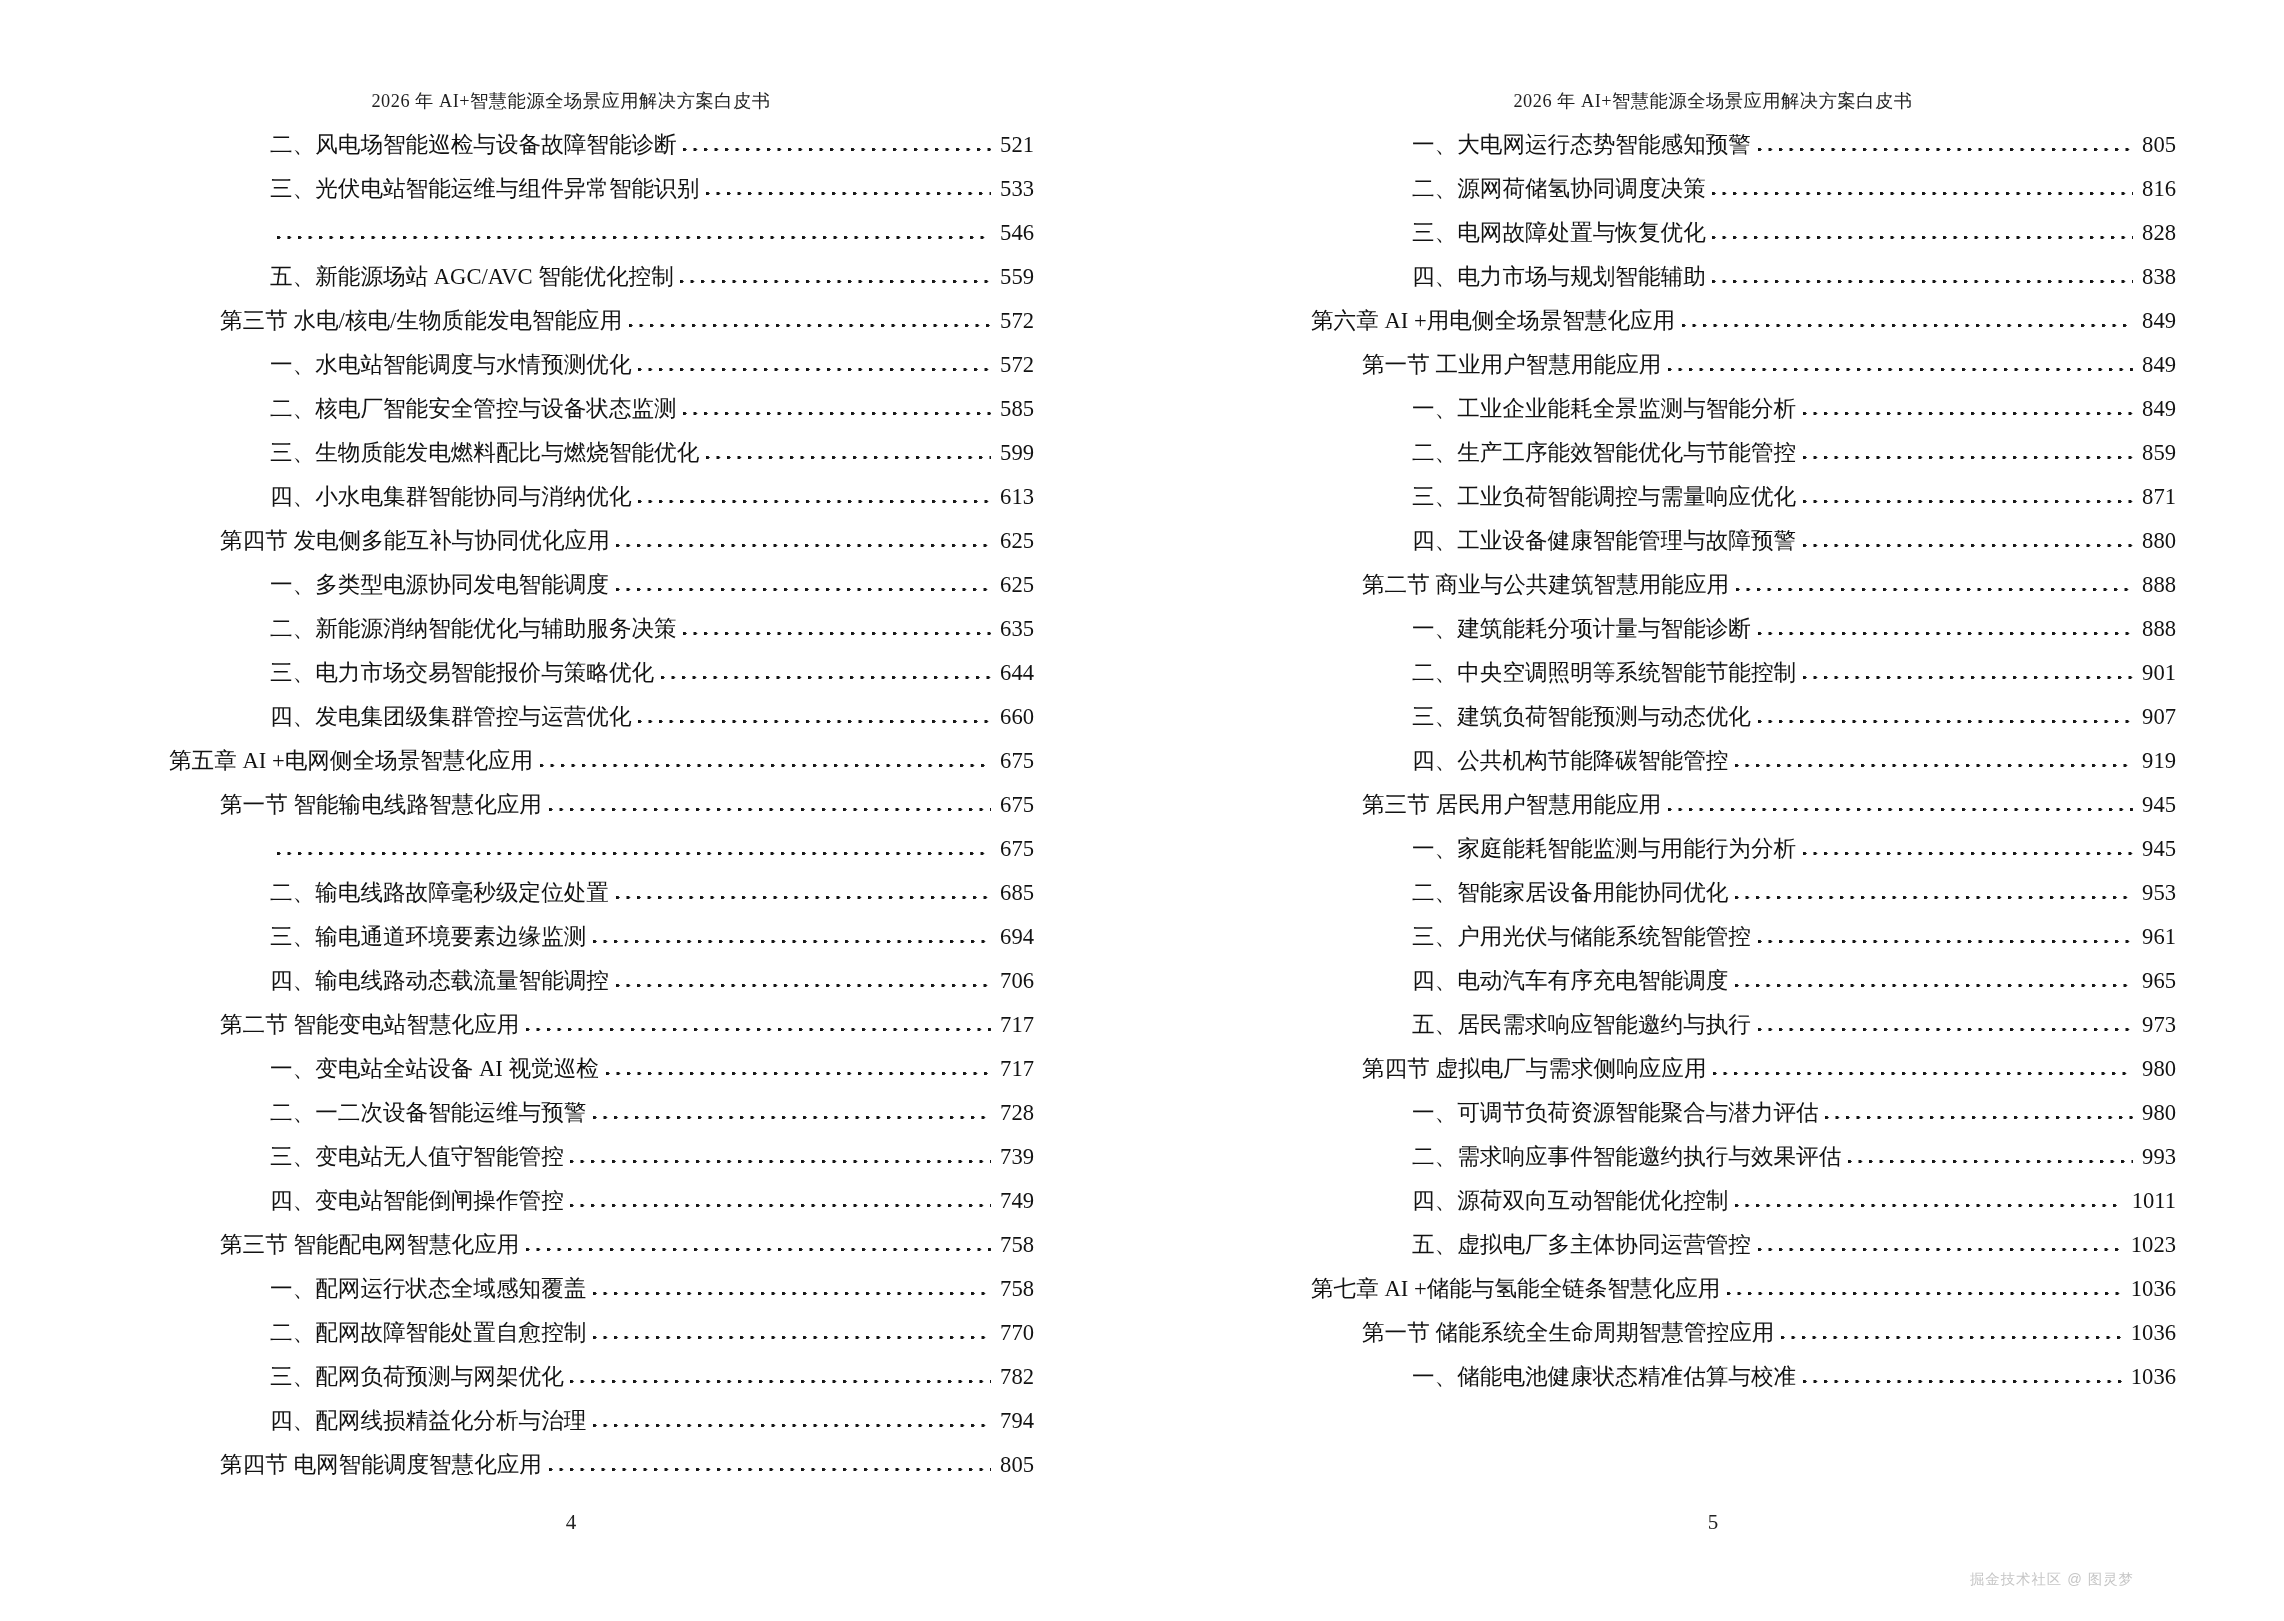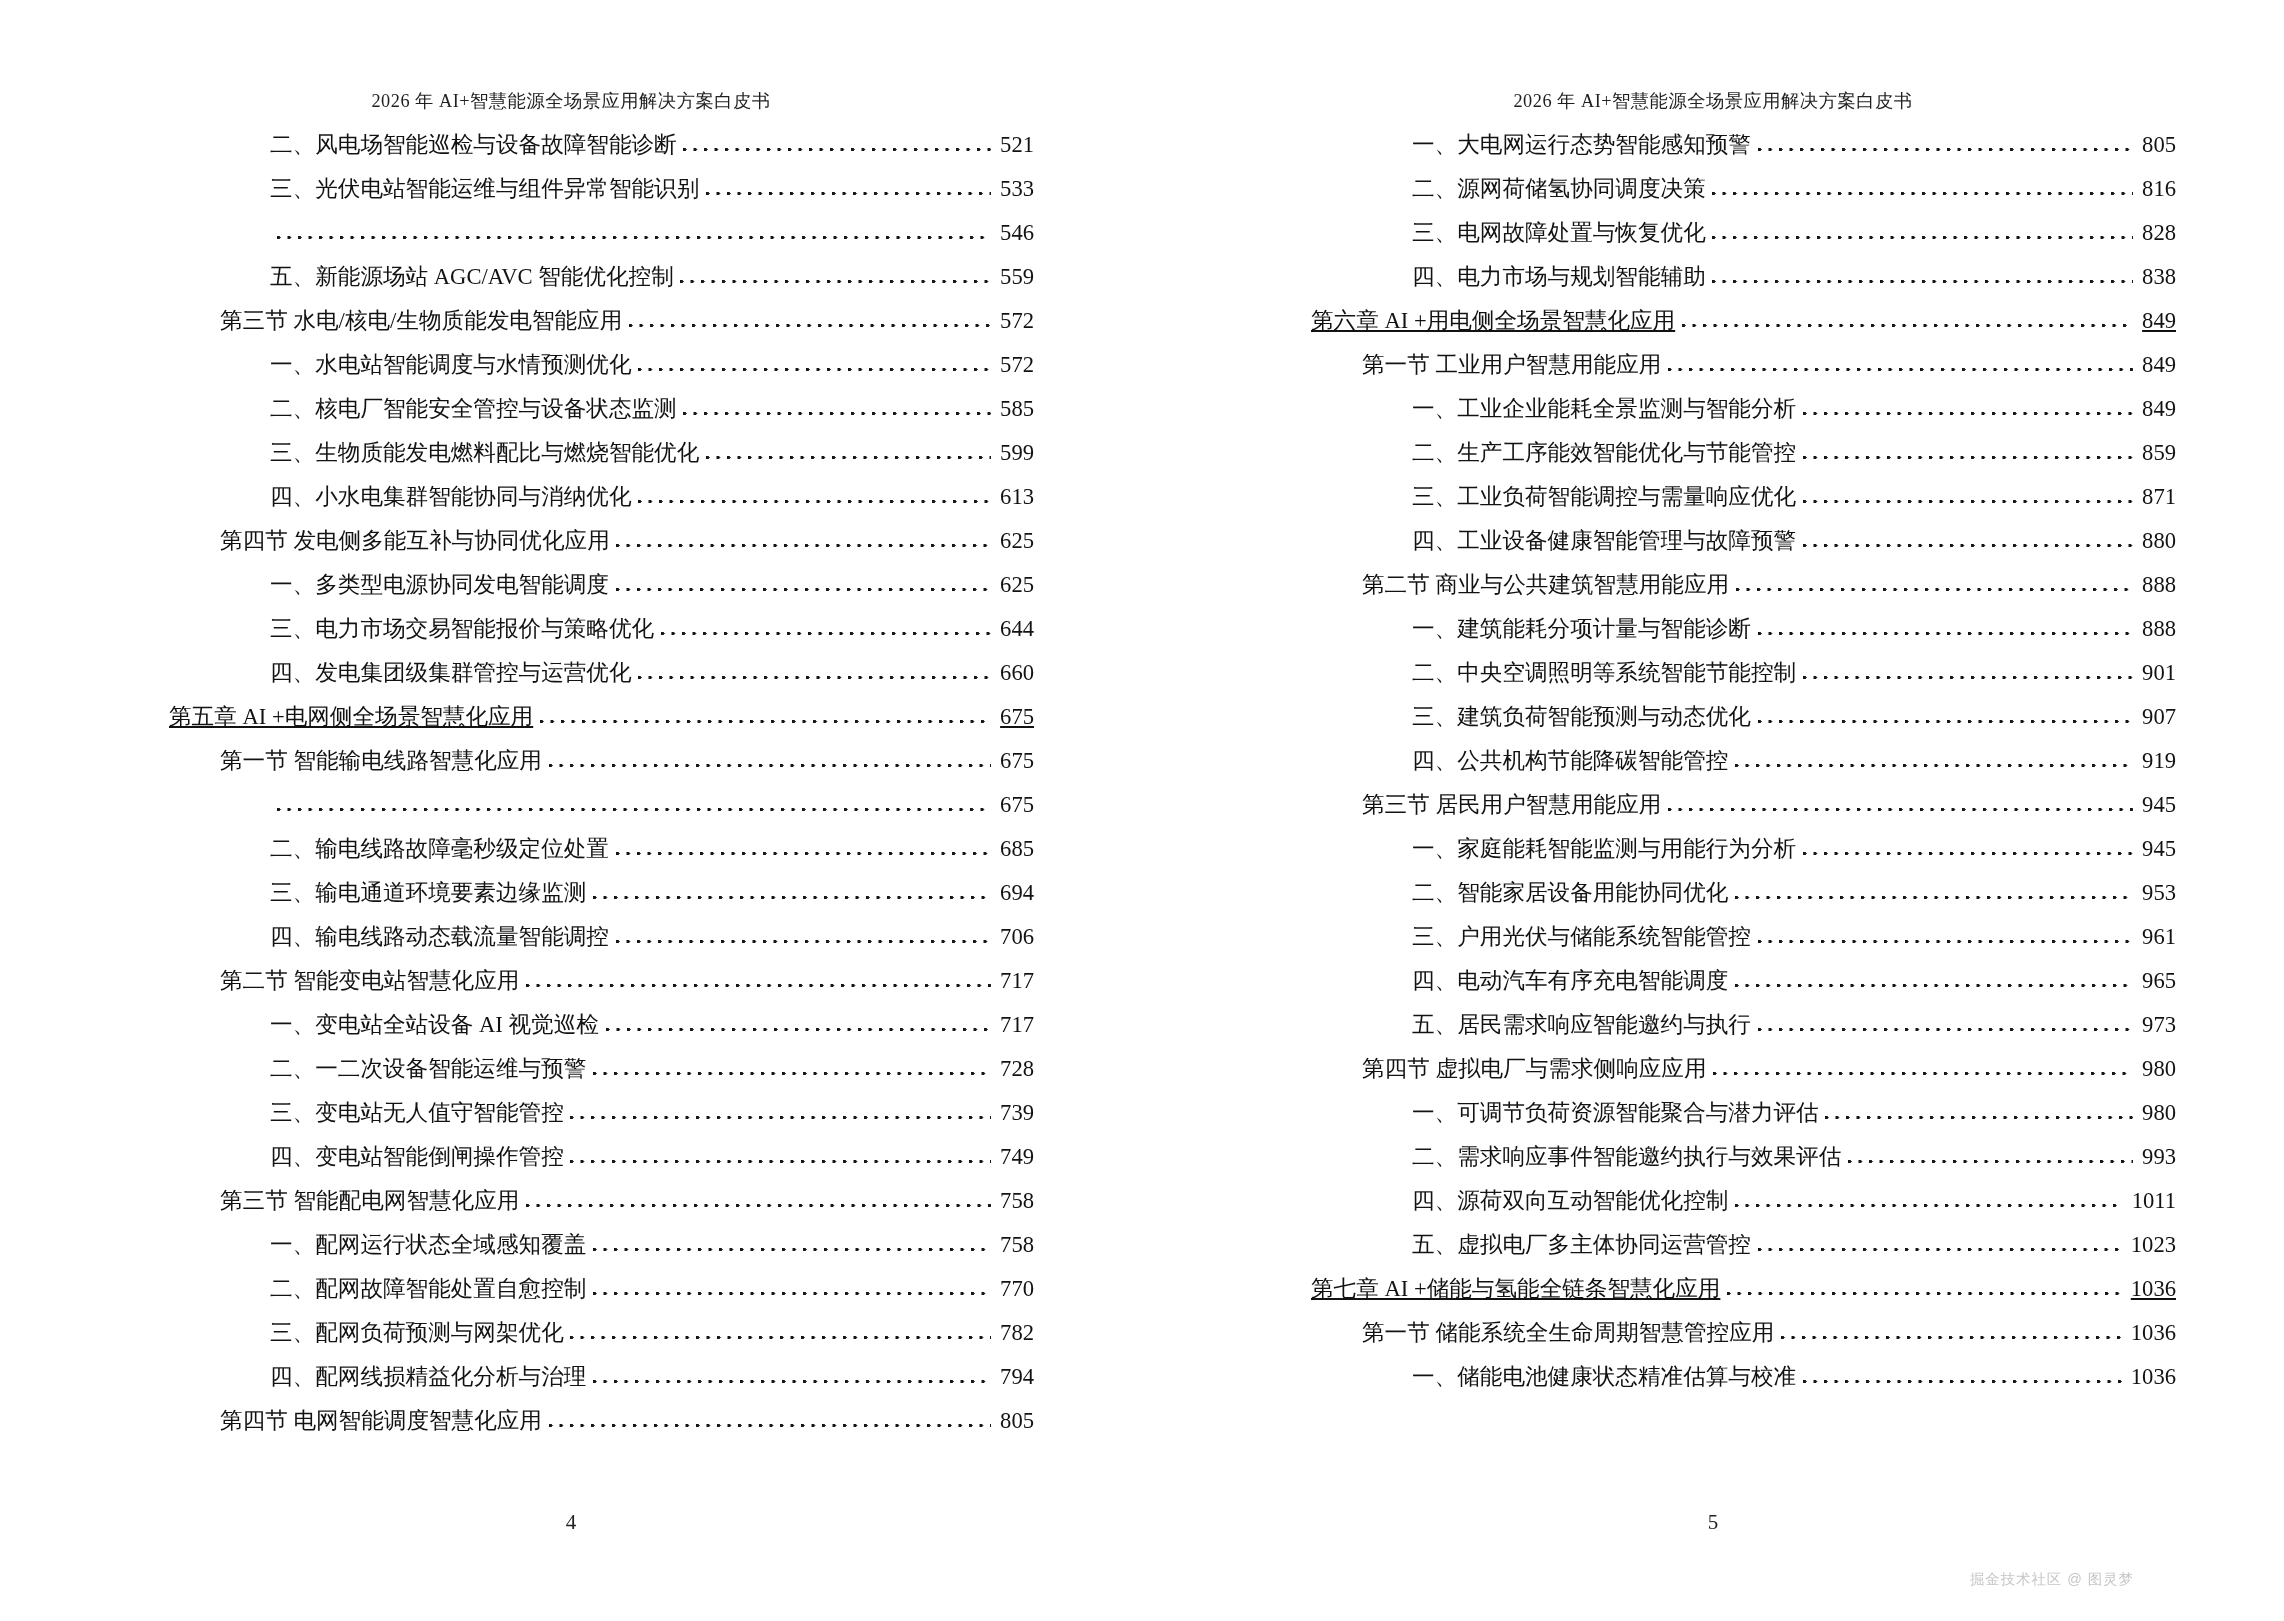--- a/index.html
+++ b/index.html
@@ -37,21 +37,21 @@
   .toc { margin-top: 8.7px; }
   .toc-row {
     display: flex;
     align-items: baseline;
     height: 44px;
     line-height: 44px;
     font-size: 22.6px;
     color: #121212;
     white-space: nowrap;
   }
-  .lv-chapter { padding-left: 0; text-decoration: underline; }
+  .lv-chapter { padding-left: 0; }
   .lv-section { padding-left: 51px; }
   .lv-item    { padding-left: 101px; }
   .toc-label { white-space: nowrap; }
   .leader {
     flex: 1;
     min-width: 19px;
     height: 4.8px;
     margin: 0 8.7px 0 6.7px;
     background-image: radial-gradient(circle at 1.7px 2.4px, #161616 1.6px, transparent 1.9px);
     background-size: 10.5px 4.8px;
@@ -136,20 +136,25 @@
           <span class="toc-label">第四节 发电侧多能互补与协同优化应用</span>
           <span class="leader"></span>
           <span class="toc-page">625</span>
         </div>
         <div class="toc-row lv-item">
           <span class="toc-label">一、多类型电源协同发电智能调度</span>
           <span class="leader"></span>
           <span class="toc-page">625</span>
         </div>
         <div class="toc-row lv-item">
+          <span class="toc-label">二、新能源消纳智能优化与辅助服务决策</span>
+          <span class="leader"></span>
+          <span class="toc-page">635</span>
+        </div>
+        <div class="toc-row lv-item">
           <span class="toc-label">三、电力市场交易智能报价与策略优化</span>
           <span class="leader"></span>
           <span class="toc-page">644</span>
         </div>
         <div class="toc-row lv-item">
           <span class="toc-label">四、发电集团级集群管控与运营优化</span>
           <span class="leader"></span>
           <span class="toc-page">660</span>
         </div>
         <div class="toc-row lv-chapter">

